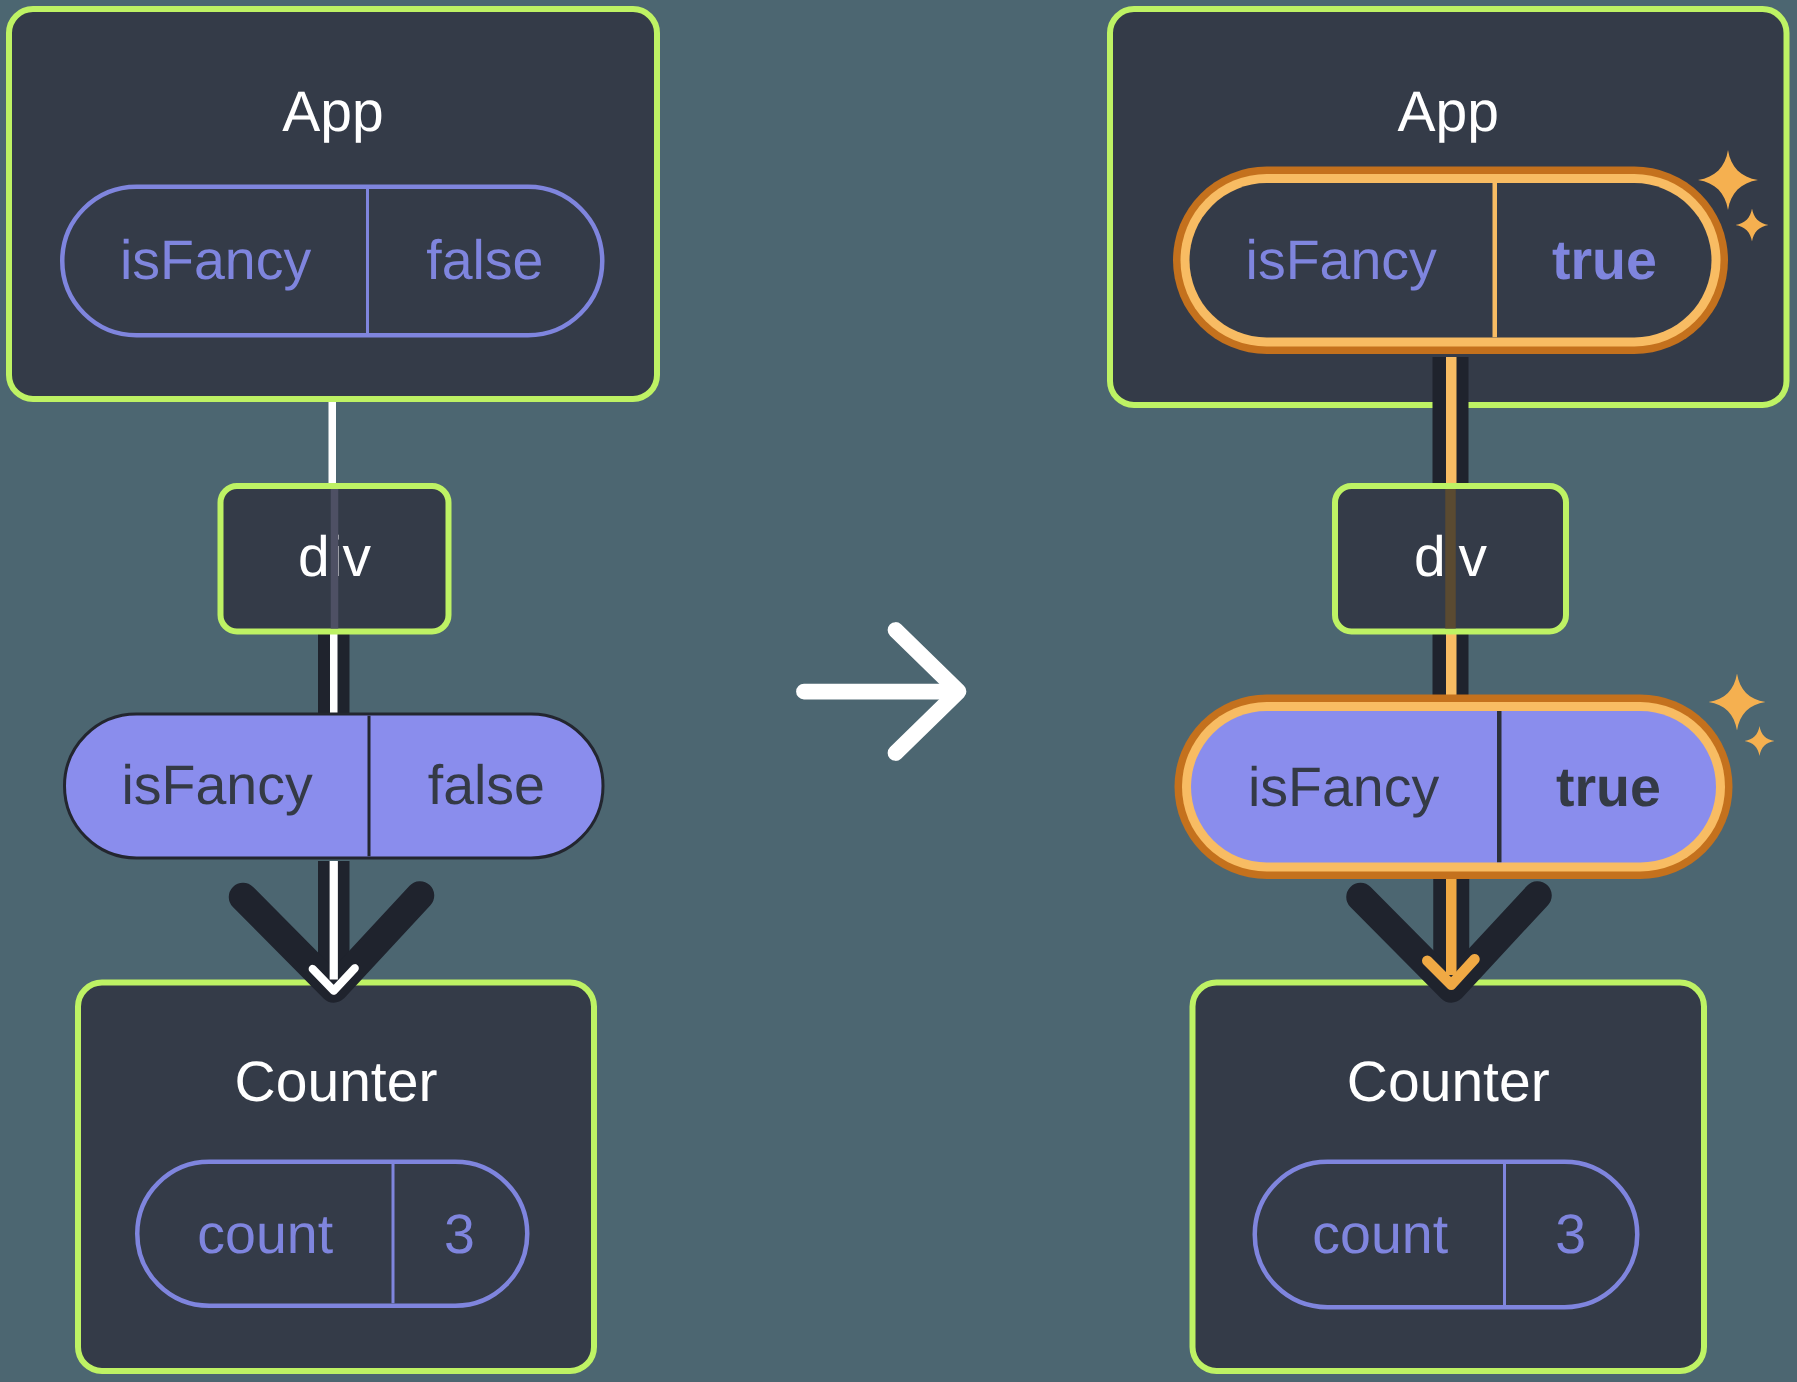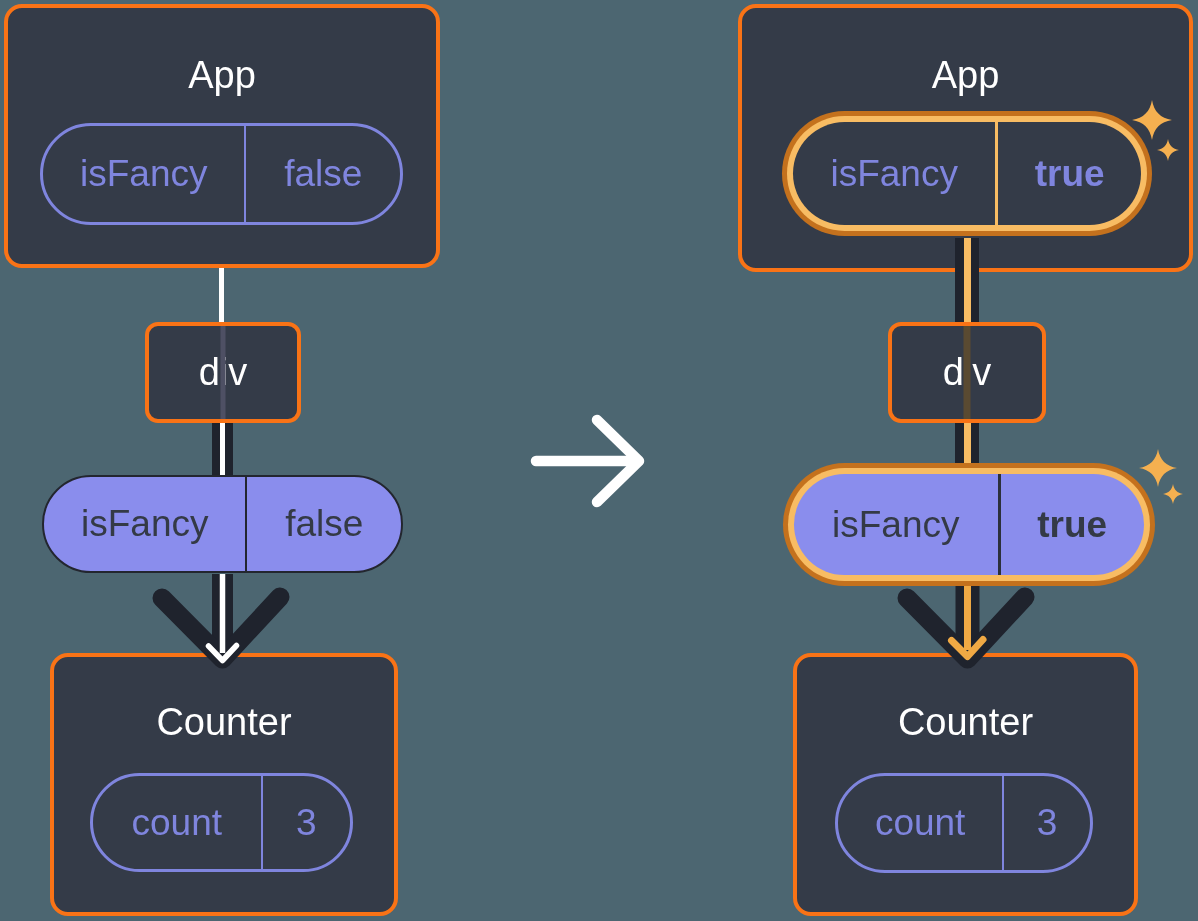--- a/index.html
+++ b/index.html
@@ -1,19 +1,19 @@
 <!DOCTYPE html>
 <html><head>
 <meta charset="utf-8">
 <style>
   html,body{margin:0;padding:0;background:#4c6671;}
   .stage{position:relative;width:1198px;height:921px;background:#4c6671;overflow:hidden;
          font-family:"Liberation Sans",sans-serif;}
   
-  .box{position:absolute;background:#343b48;border:4px solid #f97316;box-sizing:border-box;
+  .box{position:absolute;background:#343b48;border:4px solid #bef264;box-sizing:border-box;
        border-radius:18px;z-index:2;}
   .box-title{position:absolute;left:0;right:0;text-align:center;color:#ffffff;
              font-size:38px;font-weight:500;line-height:38px;}
   .div-box{border-radius:13px;display:flex;align-items:center;justify-content:center;
            color:#ffffff;font-size:38px;font-weight:500;z-index:4;}
   .ghost{position:absolute;top:0;bottom:0;left:50%;transform:translateX(-50%);}
   .ghost.purple{width:5px;background:#4e5064;}
   .ghost.amber{width:7px;background:#5a4a31;}
   
   .pill{position:absolute;display:flex;box-sizing:border-box;border-radius:999px;overflow:hidden;}

